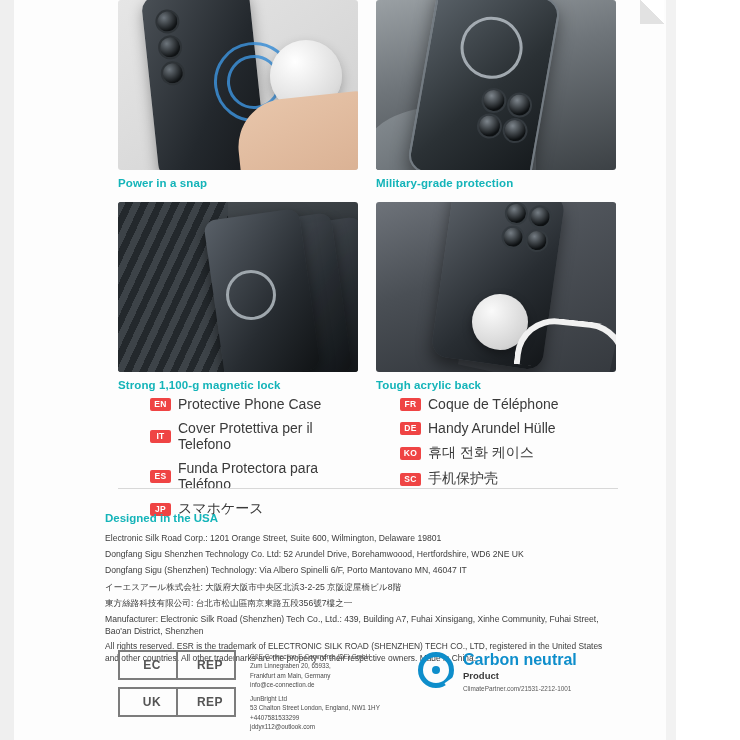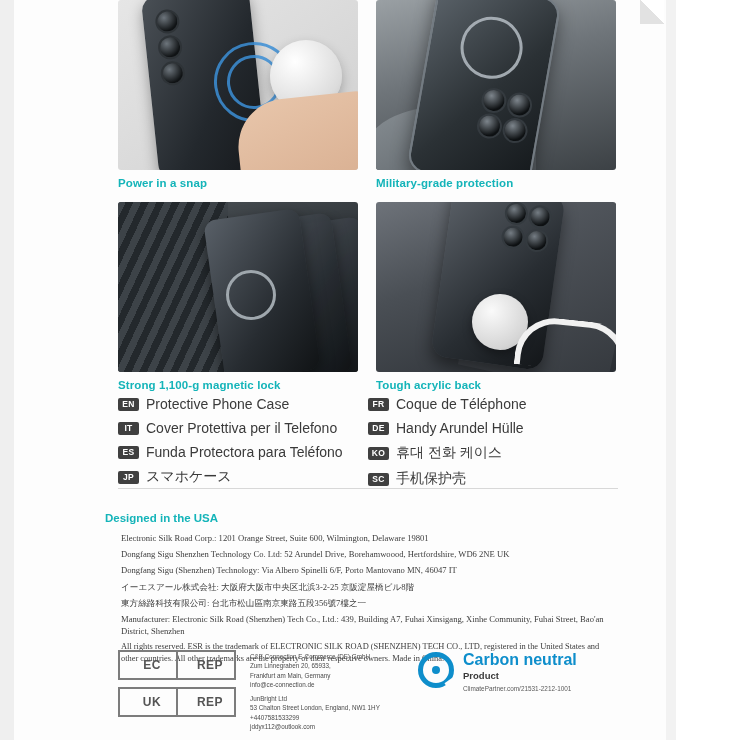--- a/index.html
+++ b/index.html
@@ -151,38 +151,39 @@
 
   
   .langs{
     position:absolute;left:118px;top:396px;width:500px;
     display:flex;
   }
   .langcol{width:250px;}
   .langrow{display:flex;align-items:center;margin-bottom:8px;}
   .badge{
     display:inline-block;min-width:17px;height:13px;line-height:13px;
-    background:#404040;color:#ffffff;font-size:8.5px;font-weight:bold;
+    background:#ef4444;color:#ffffff;font-size:8.5px;font-weight:bold;
     text-align:center;border-radius:2px;margin-right:7px;padding:0 2px;
     letter-spacing:.3px;
+    margin-left:32px;
   }
   .langtxt{font-size:14px;color:#3a3a3a;}
 
   
   .hr{
     position:absolute;left:118px;top:488px;width:500px;height:1px;background:#d8d8d8;
   }
 
   
   .legal{position:absolute;left:105px;top:512px;width:500px;}
   .legal h3{
     margin:0 0 8px 0;font-size:11.5px;color:#14b4b9;font-weight:bold;
   }
   .legal p{
-    margin:0 0 4px 16px;font-size:8.6px;line-height:1.42;color:#3c3c3c;font-family:Liberation Serif, serif;
+    margin:0 0 4px 0;font-size:8.6px;line-height:1.42;color:#3c3c3c;
   }
   .legal p.small{font-size:8.4px;}
 
   
   .footer{position:absolute;left:118px;top:650px;width:500px;display:flex;}
   .repbox{width:132px;}
   .repline{
     display:flex;width:118px;height:30px;border:2px solid #7c7c7c;
     margin-bottom:7px;box-sizing:border-box;
   }

